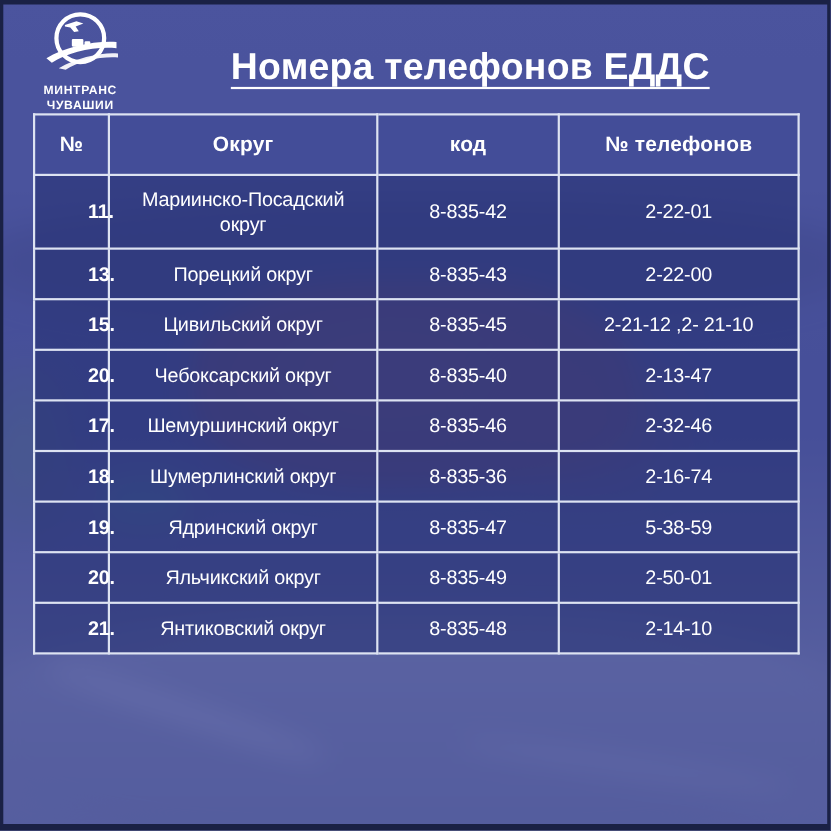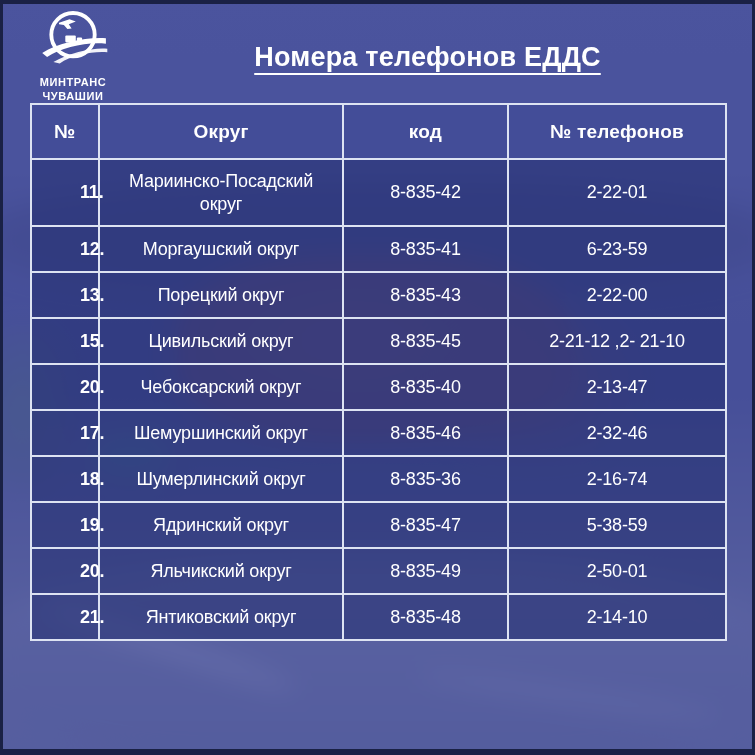--- a/index.html
+++ b/index.html
@@ -25,21 +25,21 @@
   .tint{position:absolute;inset:0;background:rgba(75,84,157,.80);}
   
   .frame{position:absolute;inset:0;border-style:solid;border-color:var(--frame,#1a2145);border-width:4px 3px 6px 3px;pointer-events:none;z-index:6;}
 
   
   .logo{position:absolute;left:22px;top:4px;width:102px;text-align:center;z-index:3;}
   .logo svg{width:70px;height:70px;display:block;margin:2px auto 0;}
   .logo-text{font-size:11px;font-weight:700;letter-spacing:.6px;line-height:1.25;color:#fff;}
   .title{
     position:absolute;left:130px;right:30px;top:42px;z-index:3;
-    text-align:center;font-size:27px;font-weight:700;letter-spacing:.2px;
+    text-align:center;font-size:34px;font-weight:700;letter-spacing:.2px;
     text-decoration:underline;text-decoration-thickness:2px;text-underline-offset:7px;
   }
 
   
   table.edds{
     position:absolute;left:30px;top:103px;width:695px;z-index:3;
     border-collapse:collapse;table-layout:fixed;
   }
   .edds th,.edds td{
     border:2px solid var(--grid_line,#dde3f2);
@@ -108,26 +108,20 @@
     </thead>
     <tbody>
 
         <tr>
           <td class="num">11.</td>
           <td>Мариинско-Посадский округ</td>
           <td>8-835-42</td>
           <td>2-22-01</td>
         </tr>
 
-        <tr>
-          <td class="num">12.</td>
-          <td>Моргаушский округ</td>
-          <td>8-835-41</td>
-          <td>6-23-59</td>
-        </tr>
 
         <tr>
           <td class="num">13.</td>
           <td>Порецкий округ</td>
           <td>8-835-43</td>
           <td>2-22-00</td>
         </tr>
 
 
         <tr>

